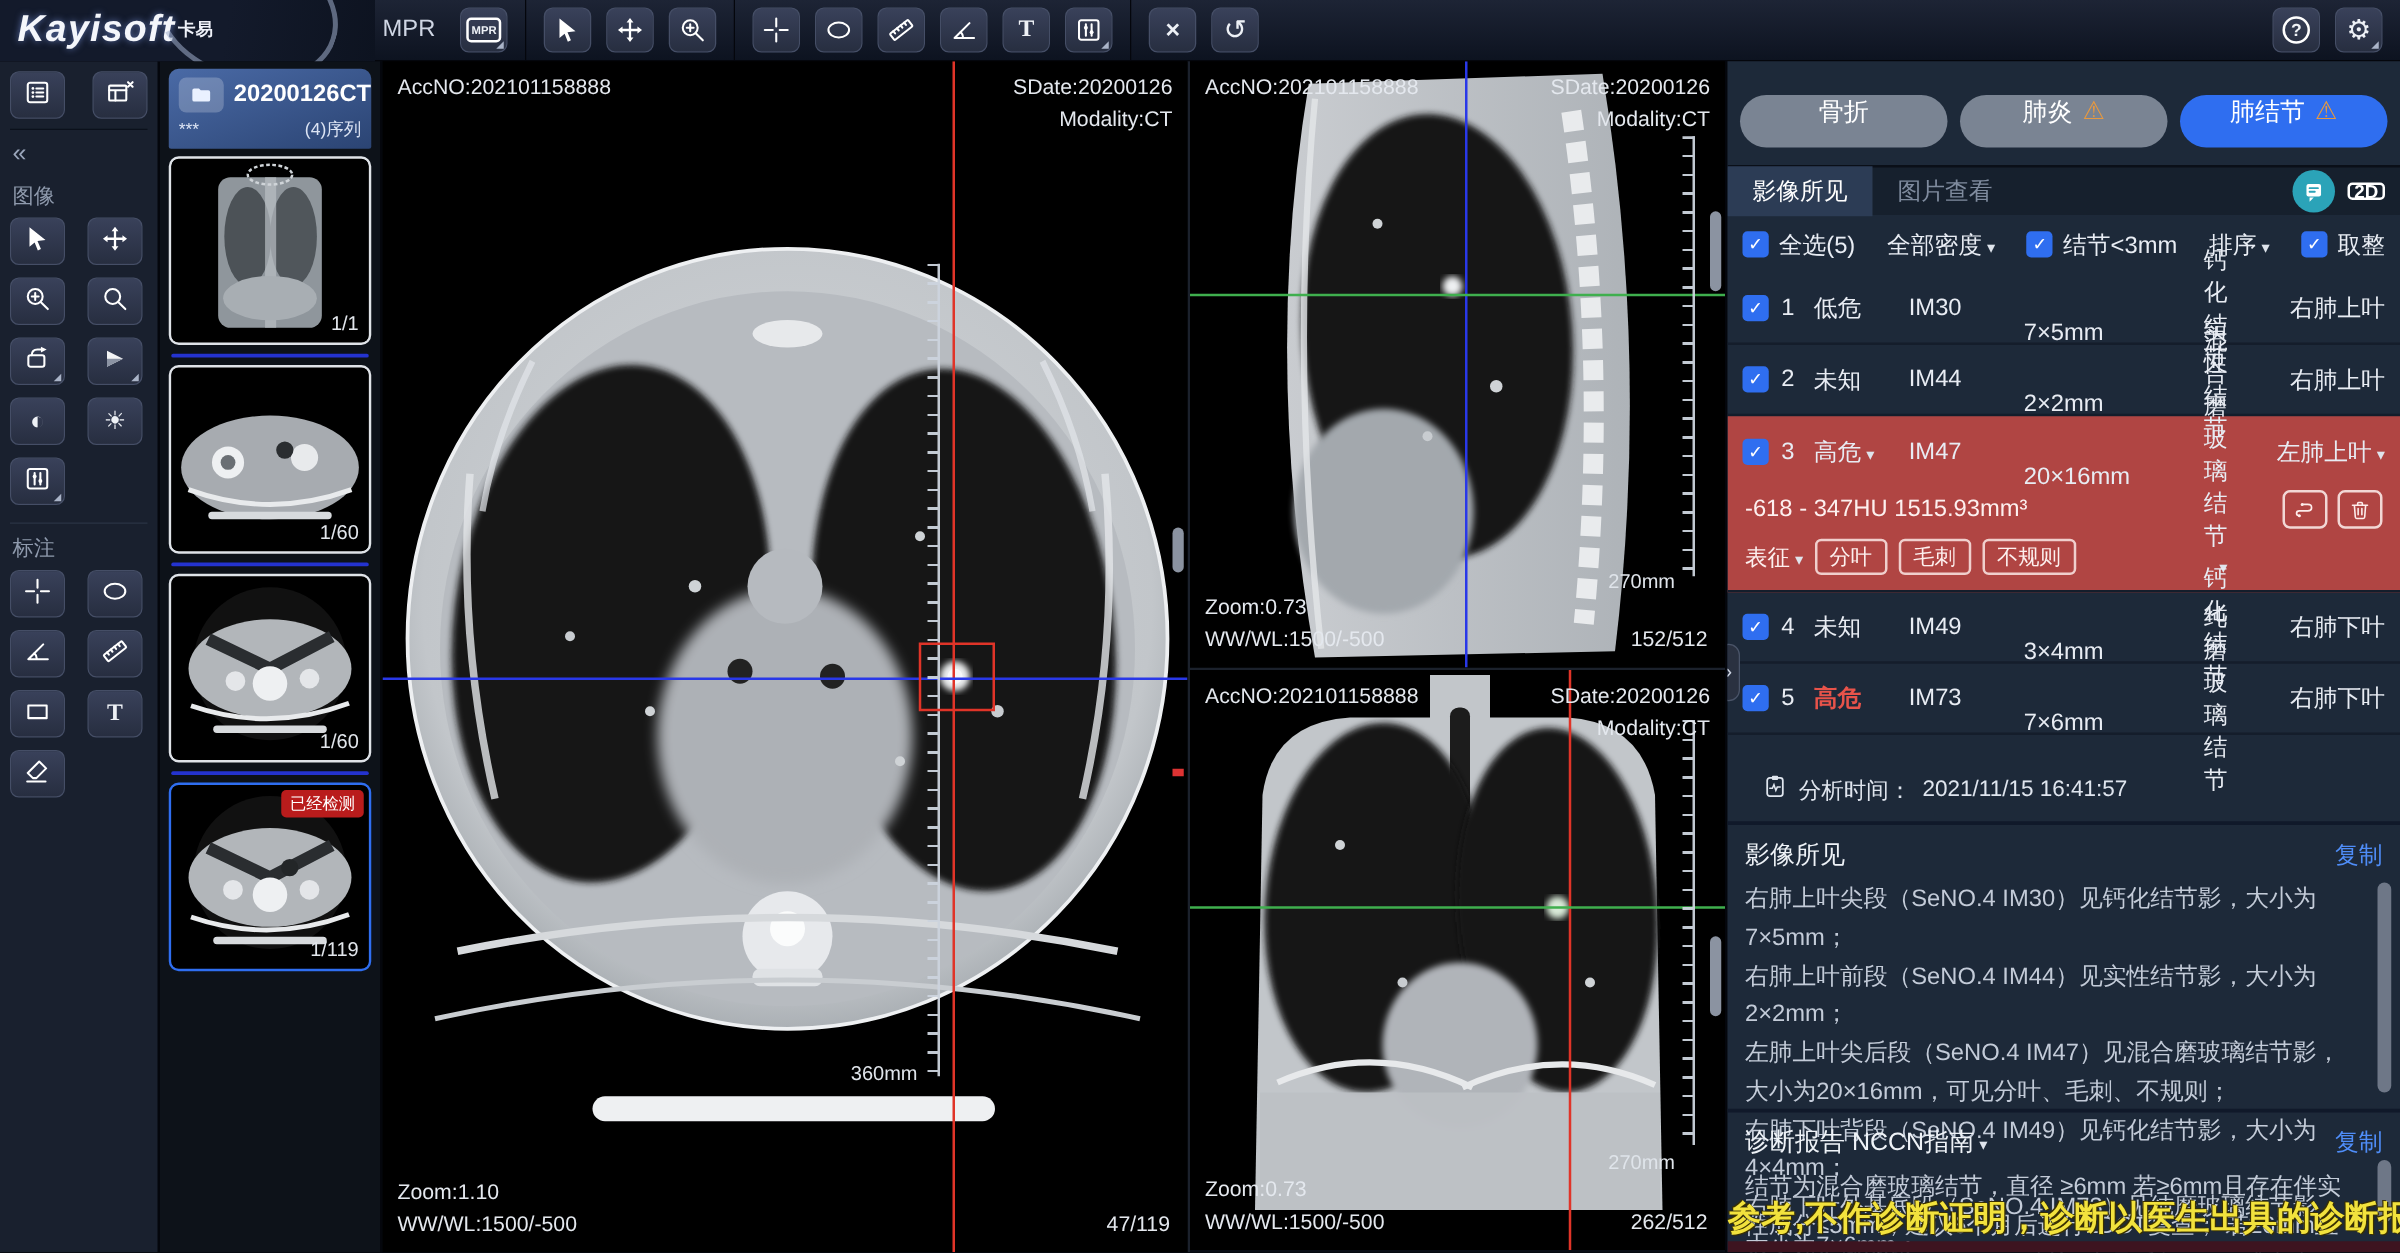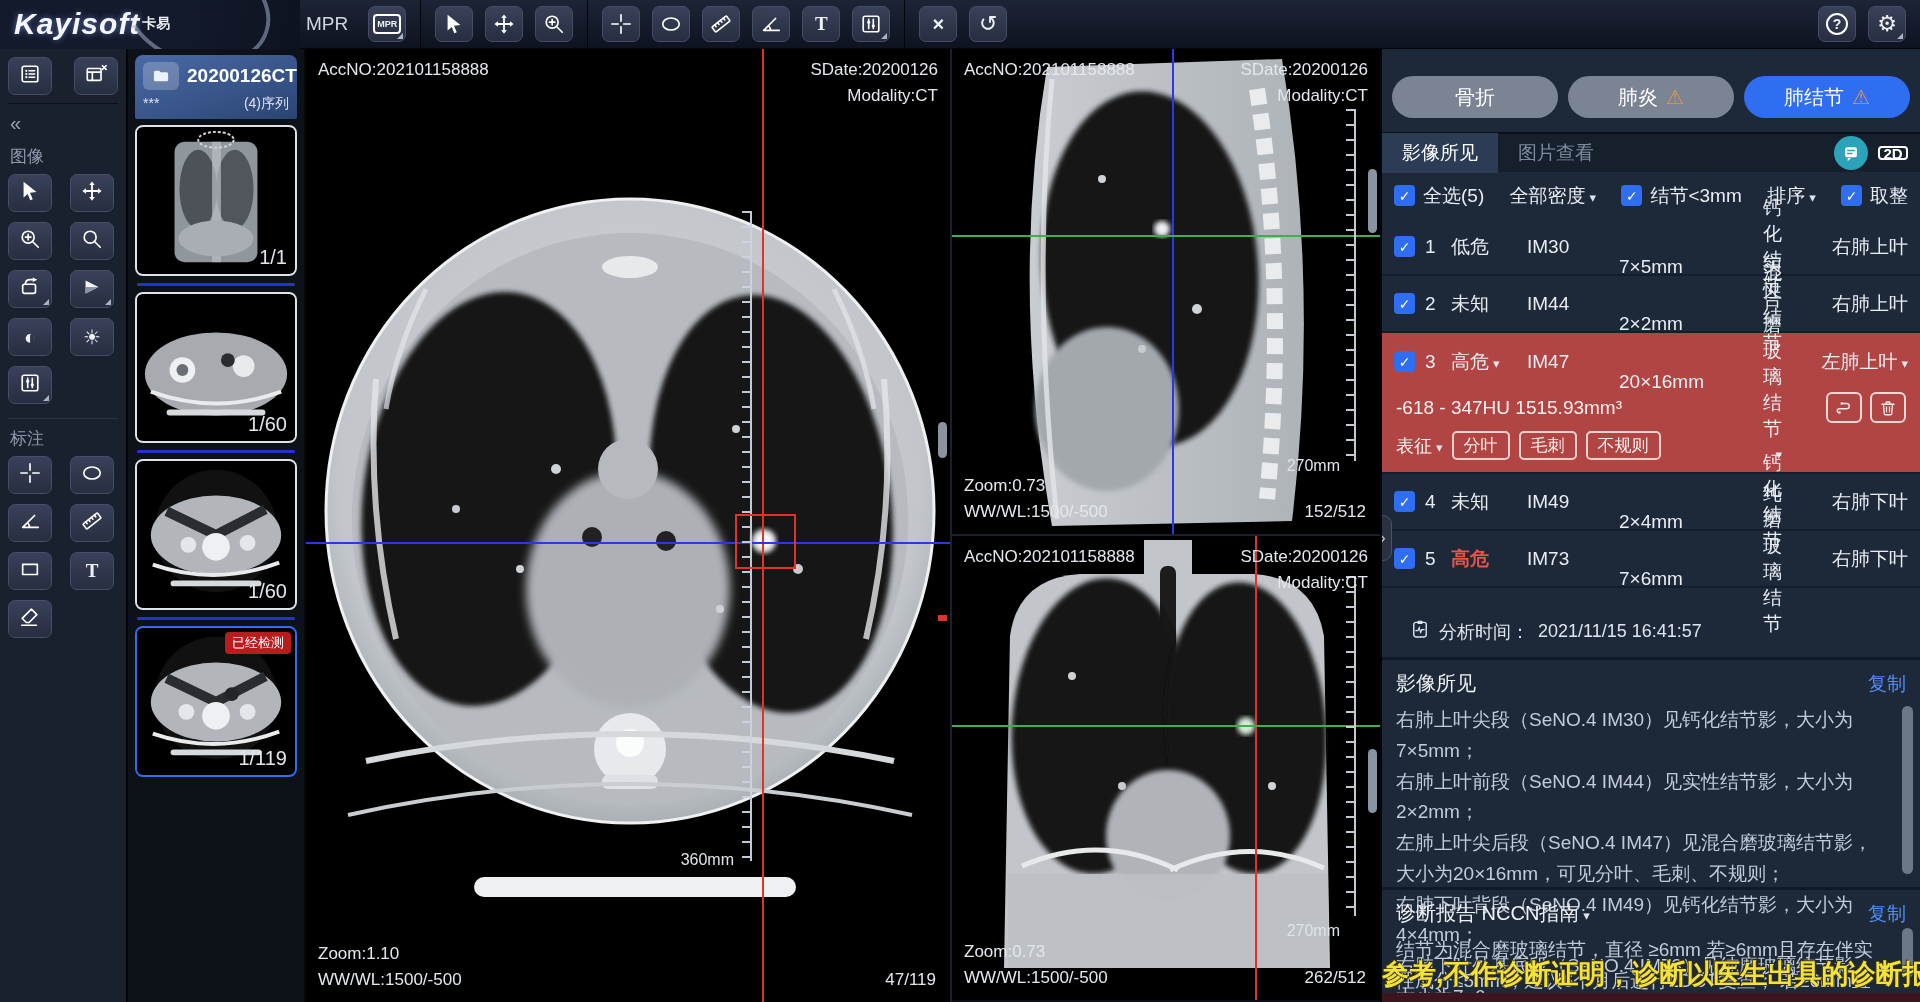--- a/index.html
+++ b/index.html
@@ -56,21 +56,21 @@
                 padding:7px 8px 6px 8px; }
   .study-row1 { display:flex; align-items:center; gap:8px; }
   .folder-btn { width:36px; height:28px; background:rgba(255,255,255,.22); border-radius:6px;
                 display:flex; align-items:center; justify-content:center; flex:none; }
   .study-title { font-size:19px; font-weight:bold; color:#fff; }
   .study-row2 { display:flex; justify-content:space-between; color:#dce4f4; font-size:14px; margin-top:5px; }
   .thumb { position:relative; height:151px; margin-top:6px; background:#000; border:2px solid #dfe3e8;
            border-radius:8px; overflow:hidden; }
   .thumb.selected { border-color:#2f6ef0; }
   .thumb svg { width:100%; height:100%; display:block; }
-  .thumb-label { position:absolute; right:8px; bottom:5px; font-size:20px; color:#e2e6ec; }
+  .thumb-label { position:absolute; right:8px; bottom:5px; font-size:16px; color:#e2e6ec; }
   .thumb-badge { position:absolute; right:4px; top:4px; background:#b91c1c; color:#fff; font-size:13px;
                  padding:2px 7px; border-radius:4px; }
   .thumb-sep { height:3px; background:#2433cf; margin:7px 2px 1px 2px; border-radius:2px; }
 
   
   .viewer-main { position:relative; width:646px; flex:none; background:#000; border-right:2px solid #1b212c; overflow:hidden; }
   .viewer-col { width:430px; flex:none; display:flex; flex-direction:column; border-right:2px solid #04060c; }
   .viewer-sag { position:relative; height:487px; background:#000; border-bottom:2px solid #1b212c; overflow:hidden; }
   .viewer-cor { position:relative; height:464px; background:#000; overflow:hidden; }
   .viewer-main svg.ct, .viewer-sag svg.ct, .viewer-cor svg.ct { position:absolute; inset:0; }
@@ -90,21 +90,21 @@
             background:repeating-linear-gradient(to bottom,#cdd4de 0 2px,transparent 2px 15px); }
   .vruler::after { content:''; position:absolute; right:0; top:0; bottom:0; width:2px; background:#cdd4de; }
 
   
   .panel { position:relative; width:538px; flex:none; background:#1d2939; overflow:hidden; }
   .handle { position:absolute; left:-8px; top:466px; width:18px; height:46px; background:#2a3140;
             border:1px solid #4a5468; border-radius:9px; color:#cfd6e4; display:flex; align-items:center;
             justify-content:center; font-size:16px; z-index:20; }
   .modes { display:flex; gap:10px; padding:27px 10px 14px 10px; }
   .pill { flex:1; height:42px; border-radius:21px; background:#7a8493; color:#fff; font-size:20px;
-          display:flex; align-items:center; justify-content:center; gap:8px; }
+          display:flex; justify-content:center; gap:8px; }
   .pill.active { background:#2f6ef0; }
   .warn { color:#e8993f; font-size:20px; }
   .tabs { display:flex; align-items:center; height:40px; background:#16202d; border-top:2px solid #0a0f18; }
   .tab { padding:0 20px; height:40px; display:flex; align-items:center; font-size:19px; color:#7f8b9e; }
   .tab.active { background:#2c3c55; color:#fff; }
   .tab-icons { margin-left:auto; display:flex; align-items:center; gap:10px; padding-right:12px; }
   .chat-ic { width:34px; height:34px; border-radius:50%; background:#2ba3b8; display:flex;
              align-items:center; justify-content:center; }
   .twod-ic { width:30px; height:14px; border:2px solid #fff; border-radius:4px; color:#fff;
              font-size:15px; font-weight:bold; display:flex; align-items:center; justify-content:center; }
@@ -686,21 +686,21 @@
           <span class="chip">毛刺</span>
           <span class="chip">不规则</span>
         </div>
       </div>
 
       <div class="nrow">
         <span class="cbx">✓</span>
         <span class="n-num">4</span>
         <span class="n-risk">未知</span>
         <span class="n-im">IM49</span>
-        <span class="n-size">2×4mm</span>
+        <span class="n-size">3×4mm</span>
         <span class="n-type">钙化结节</span>
         <span class="n-loc">右肺下叶</span>
       </div>
       <div class="nrow">
         <span class="cbx">✓</span>
         <span class="n-num">5</span>
         <span class="n-risk hi">高危</span>
         <span class="n-im">IM73</span>
         <span class="n-size">7×6mm</span>
         <span class="n-type">纯磨玻璃结节</span>

